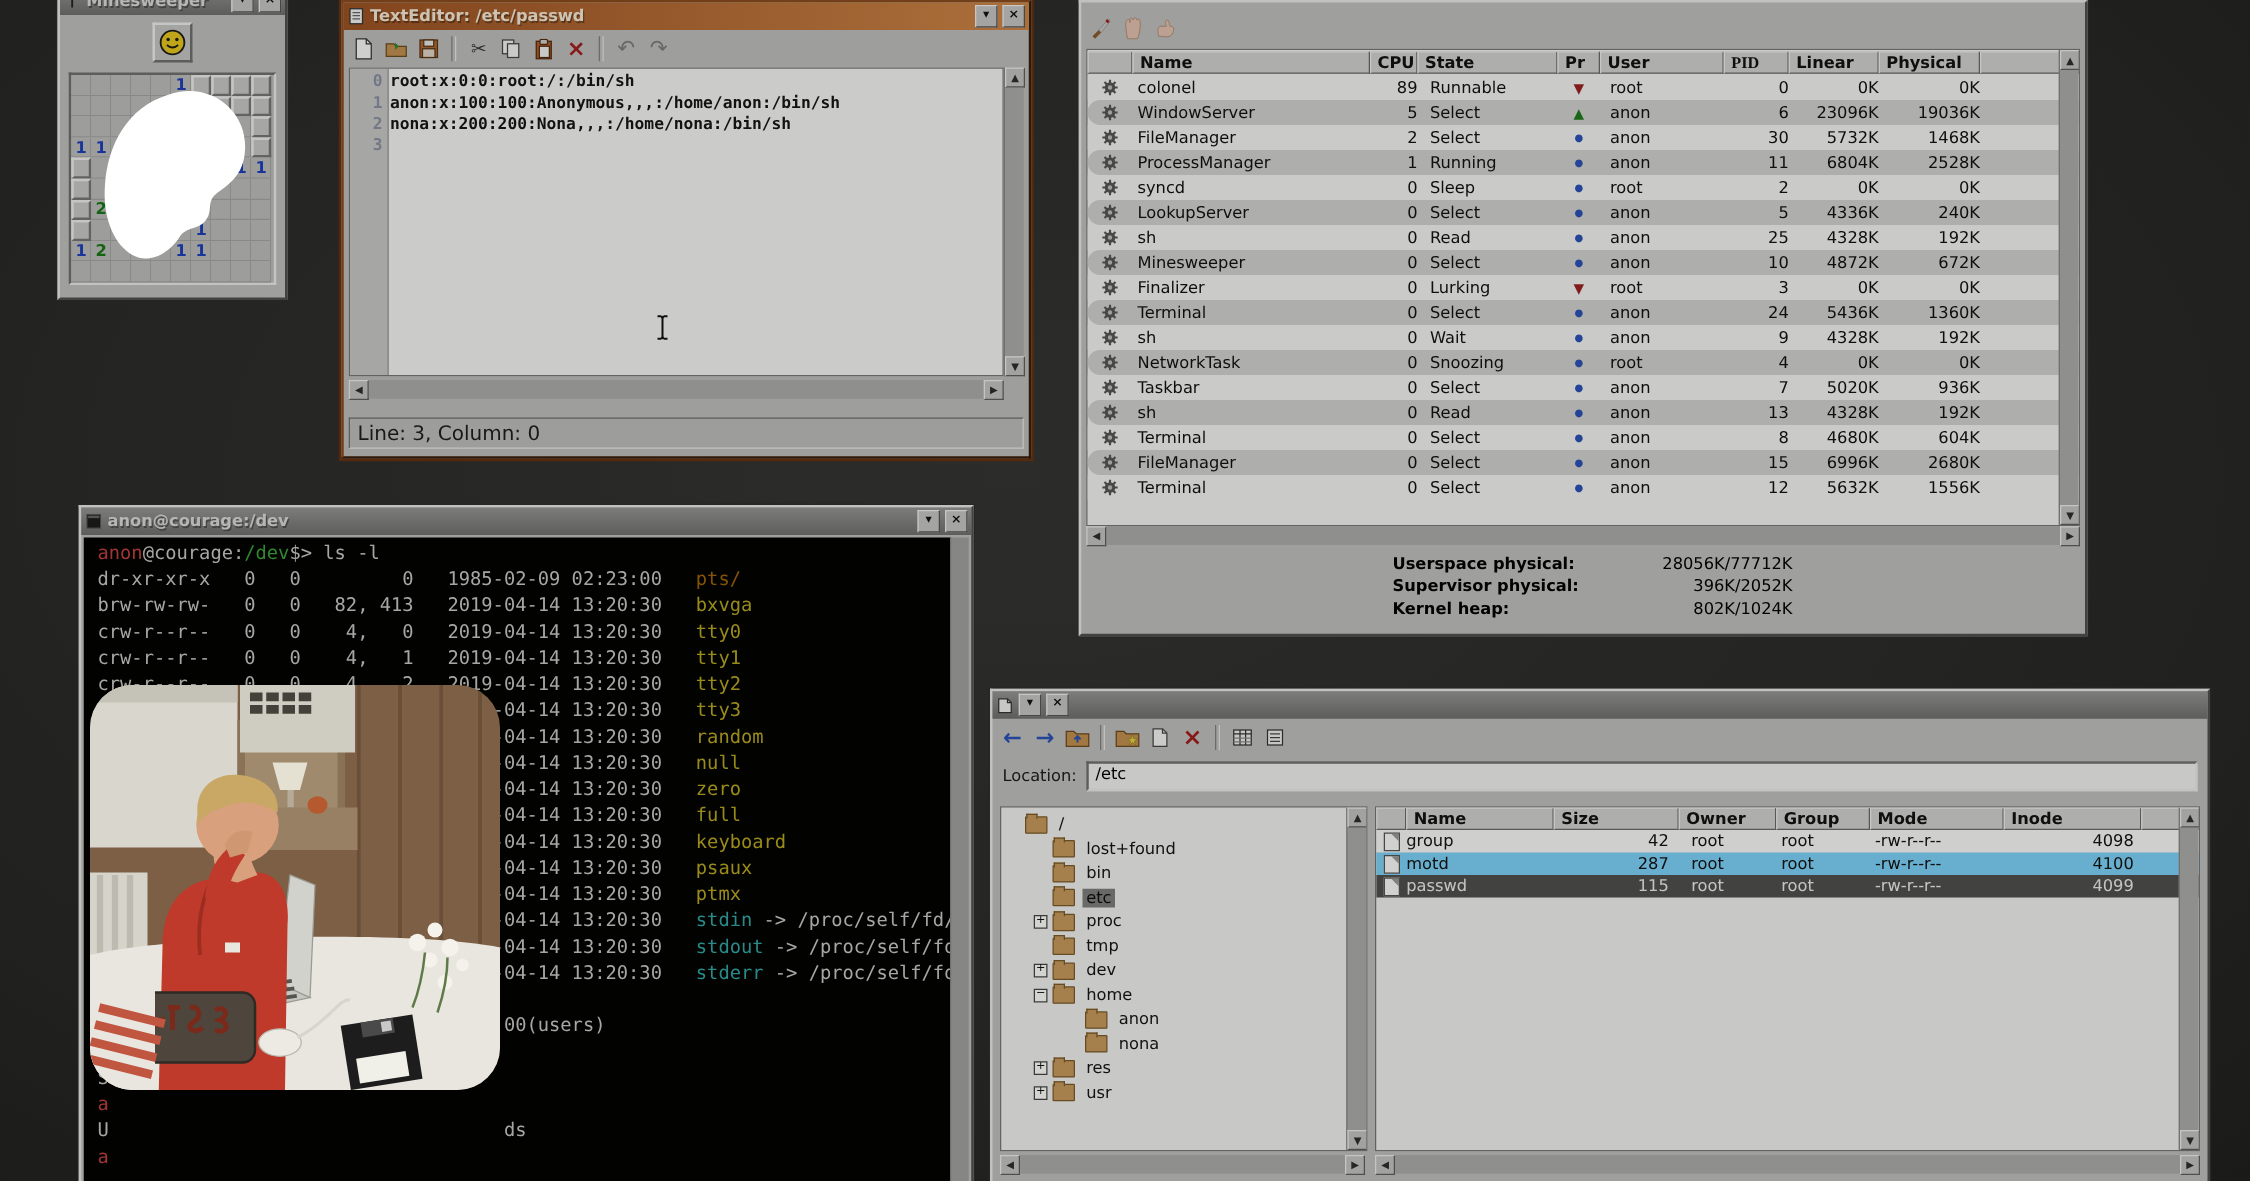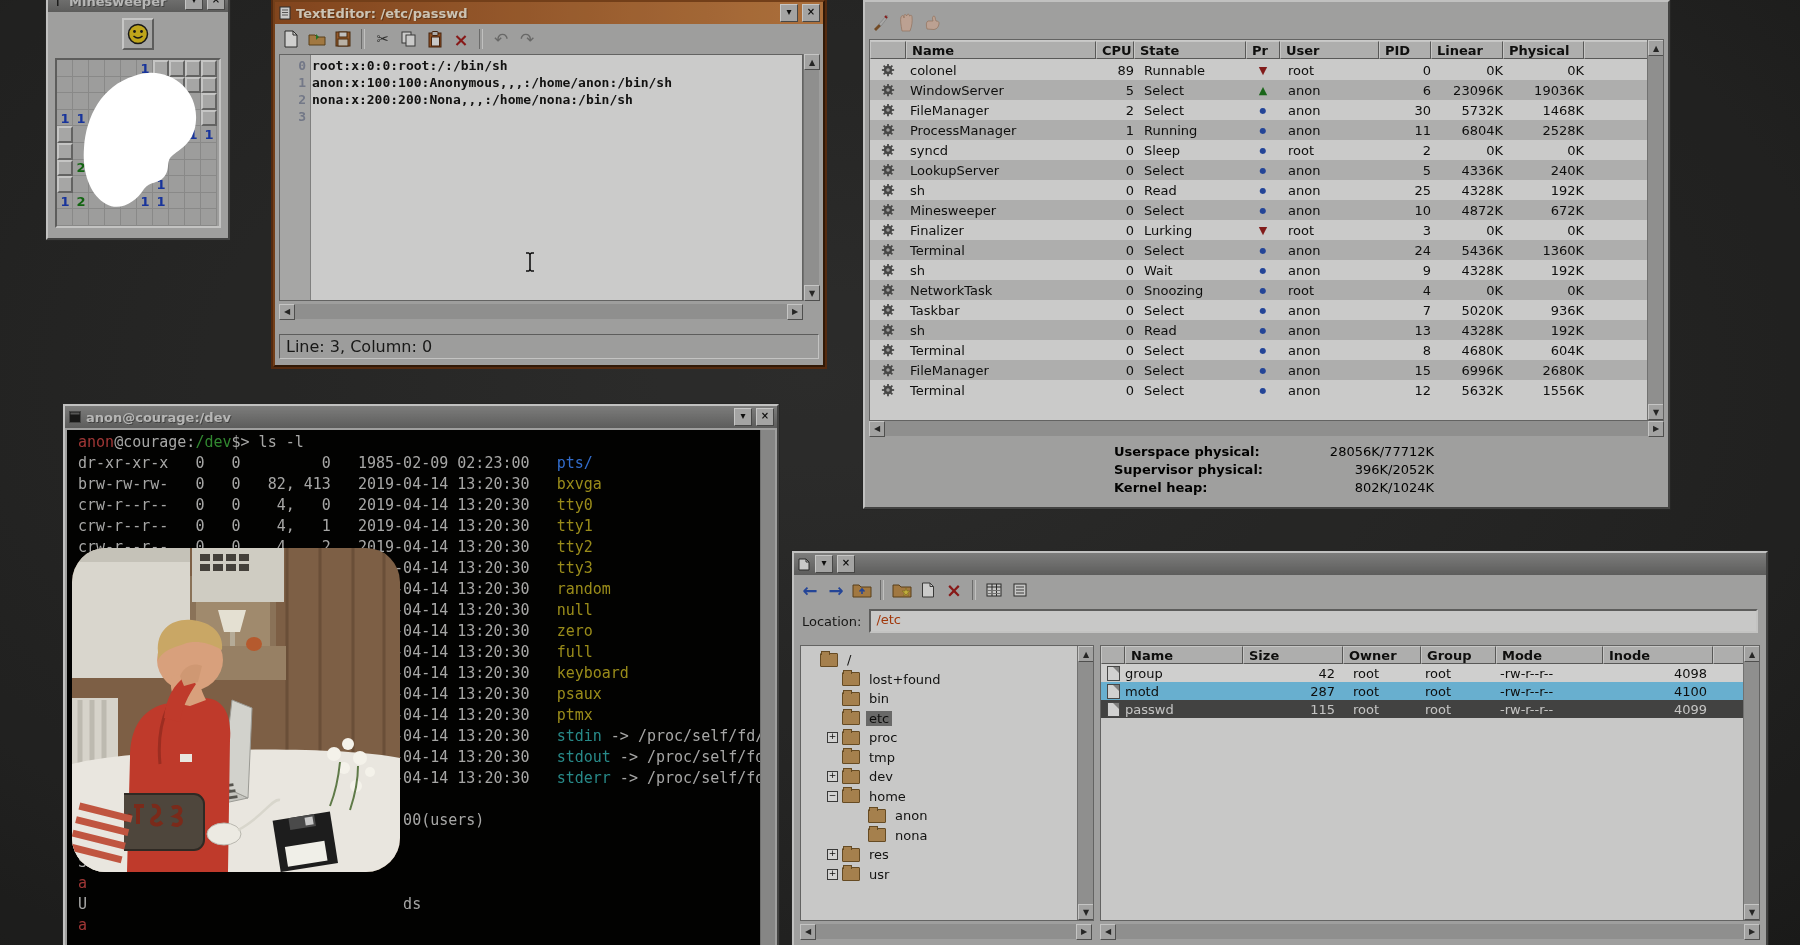--- a/index.html
+++ b/index.html
@@ -38,40 +38,40 @@
   .ed-area{position:absolute;left:4px;right:20px;top:52px;bottom:64px;background:#f6f6f6;border:1px solid #777;overflow:hidden;}
   .ed-gutter{position:absolute;left:0;top:0;bottom:0;width:30px;background:#c9c9c9;border-right:1px solid #9a9a9a;}
   .ed-line{display:flex;height:17px;font:bold 13px "DejaVu Sans Mono", monospace;}
   .ed-num{width:26px;text-align:right;padding-right:6px;color:#8a90a4;flex:0 0 auto;}
   .ed-text{white-space:pre;color:#141414;}
   
   .pm-head,.pm-row{display:flex;height:20px;align-items:center;font-size:13px;color:#101010;}
   .pm-head{font-weight:bold;}
   .pm-head .hc{border:1px solid;border-color:#efefef #6a6a6a #6a6a6a #efefef;background:#d2d2d2;height:18px;
                display:flex;align-items:center;padding:0 5px;box-sizing:border-box;}
-  .pm-row.lt{background:#f4f4f4;} .pm-row.dk{background:#d2d2d2;}
+  .pm-row.lt{background:#f4f4f4;} .pm-row.dk{background:#d2d2d2;border-radius:10px;}
   .pc{flex:0 0 auto;box-sizing:border-box;}
   .w-gear{width:36px;display:flex;justify-content:center;}
   .w-name{width:190px;padding-left:4px;} .w-cpu{width:38px;text-align:right;}
   .w-state{width:112px;padding-left:10px;} .w-pr{width:34px;text-align:center;}
   .w-user{width:99px;padding-left:8px;} .w-pid{width:52px;text-align:right;}
   .w-lin{width:72px;text-align:right;} .w-phy{width:81px;text-align:right;} .w-fill{flex:1 1 auto;}
   .pr-down{color:#9c1f1f;font-size:11px;} .pr-up{color:#1e7a1e;font-size:11px;} .pr-dot{color:#2a52b8;font-size:8px;}
   .pm-foot{font-size:13px;display:flex;height:18px;align-items:center;}
   .pm-foot .fl{margin-left:245px;width:178px;font-weight:bold;}
   .pm-foot .fv{width:142px;text-align:right;}
   
   .term-body{position:absolute;left:2px;right:16px;top:24px;bottom:2px;background:#000;overflow:hidden;}
   .tl{white-space:pre;height:21px;font:15px "DejaVu Sans Mono", monospace;color:#c9c9c9;padding-left:11px;}
   .tl .fg{color:#c9c9c9;} .tl .red{color:#c04040;} .tl .green{color:#3aa33a;}
-  .tl .yellow{color:#b9a81f;} .tl .blue{color:#3b82f6;} .tl .cyan{color:#2fa7a7;}
+  .tl .yellow{color:#b9a81f;} .tl .blue{color:#a16207;} .tl .cyan{color:#2fa7a7;}
   
   .loc-row{display:flex;align-items:center;gap:8px;padding:4px 8px;font-size:13px;}
   .loc-input{flex:1;height:20px;background:#f2f2f2;border:2px solid;border-color:#6f6f6f #ececec #ececec #6f6f6f;
-             font-size:13px;padding:0 5px;line-height:18px;color:#c2410c;}
+             font-size:13px;padding:0 5px;line-height:18px;color:#000000;}
   .tree{position:absolute;left:6px;top:92px;width:292px;bottom:52px;background:#f2f2f2;border:1px solid #777;overflow:hidden;}
   .tree-row{display:flex;align-items:center;height:19.5px;font-size:13px;color:#141414;}
   .tree-row.d0{padding-left:4px;} .tree-row.d1{padding-left:26px;} .tree-row.d2{padding-left:52px;}
   .exp{width:9px;height:9px;border:1px solid #444;background:#fff;font-size:9px;line-height:7px;text-align:center;
        margin-right:4px;flex:0 0 auto;color:#111;}
   .exp.hidden{visibility:hidden;}
   .fold{width:16px;height:12px;background:#c79a5d;border:1px solid #7a5a2a;border-radius:1px;position:relative;margin-right:6px;flex:0 0 auto;}
   .fold::before{content:"";position:absolute;left:0;top:-3px;width:7px;height:3px;background:#c79a5d;border:1px solid #7a5a2a;border-bottom:none;}
   .tlabel{padding:0 3px;} .tlabel.sel{background:#7e7e7e;color:#0d0d0d;}
   .fm-table{position:absolute;left:306px;right:6px;top:92px;bottom:52px;background:#f2f2f2;border:1px solid #777;overflow:hidden;}
@@ -435,21 +435,21 @@
     </span>
   </div>
   <div style="position:absolute;left:4px;right:4px;top:37px;height:380px;border:1px solid #777;background:#f4f4f4;overflow:hidden;">
     <div class="pm-head">
       <span class="hc w-gear"></span>
       <span class="hc w-name">Name</span>
       <span class="hc w-cpu" style="justify-content:flex-start;">CPU</span>
       <span class="hc w-state">State</span>
       <span class="hc w-pr">Pr</span>
       <span class="hc w-user">User</span>
-      <span class="hc w-pid" style="justify-content:flex-start;">PID</span>
+      <span class="hc w-pid" style="justify-content:flex-start;font-family:Liberation Serif, serif;">PID</span>
       <span class="hc w-lin" style="justify-content:flex-start;">Linear</span>
       <span class="hc w-phy" style="justify-content:flex-start;">Physical</span>
       <span class="hc w-fill"></span>
     </div>
 
       <div class="pm-row lt">
         <span class="pc w-gear">
           <svg width="14" height="14" viewBox="0 0 16 16">
             <g stroke="#555" stroke-width="2">
               <line x1="8" y1="1" x2="8" y2="15"></line>

